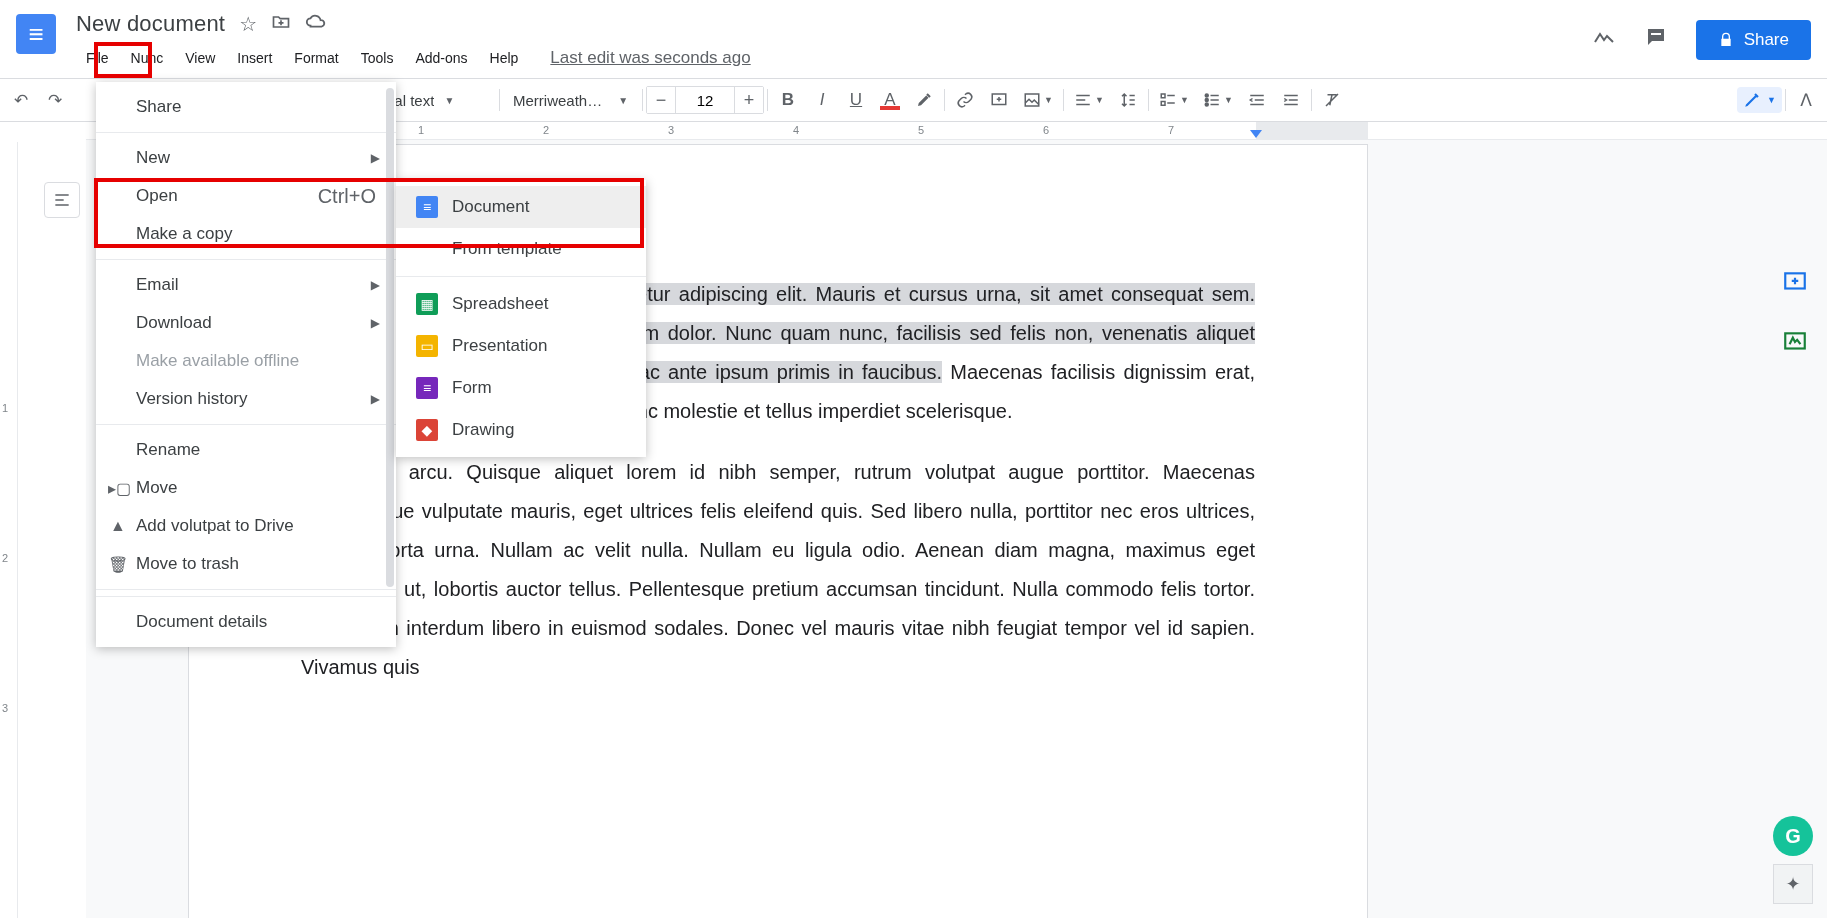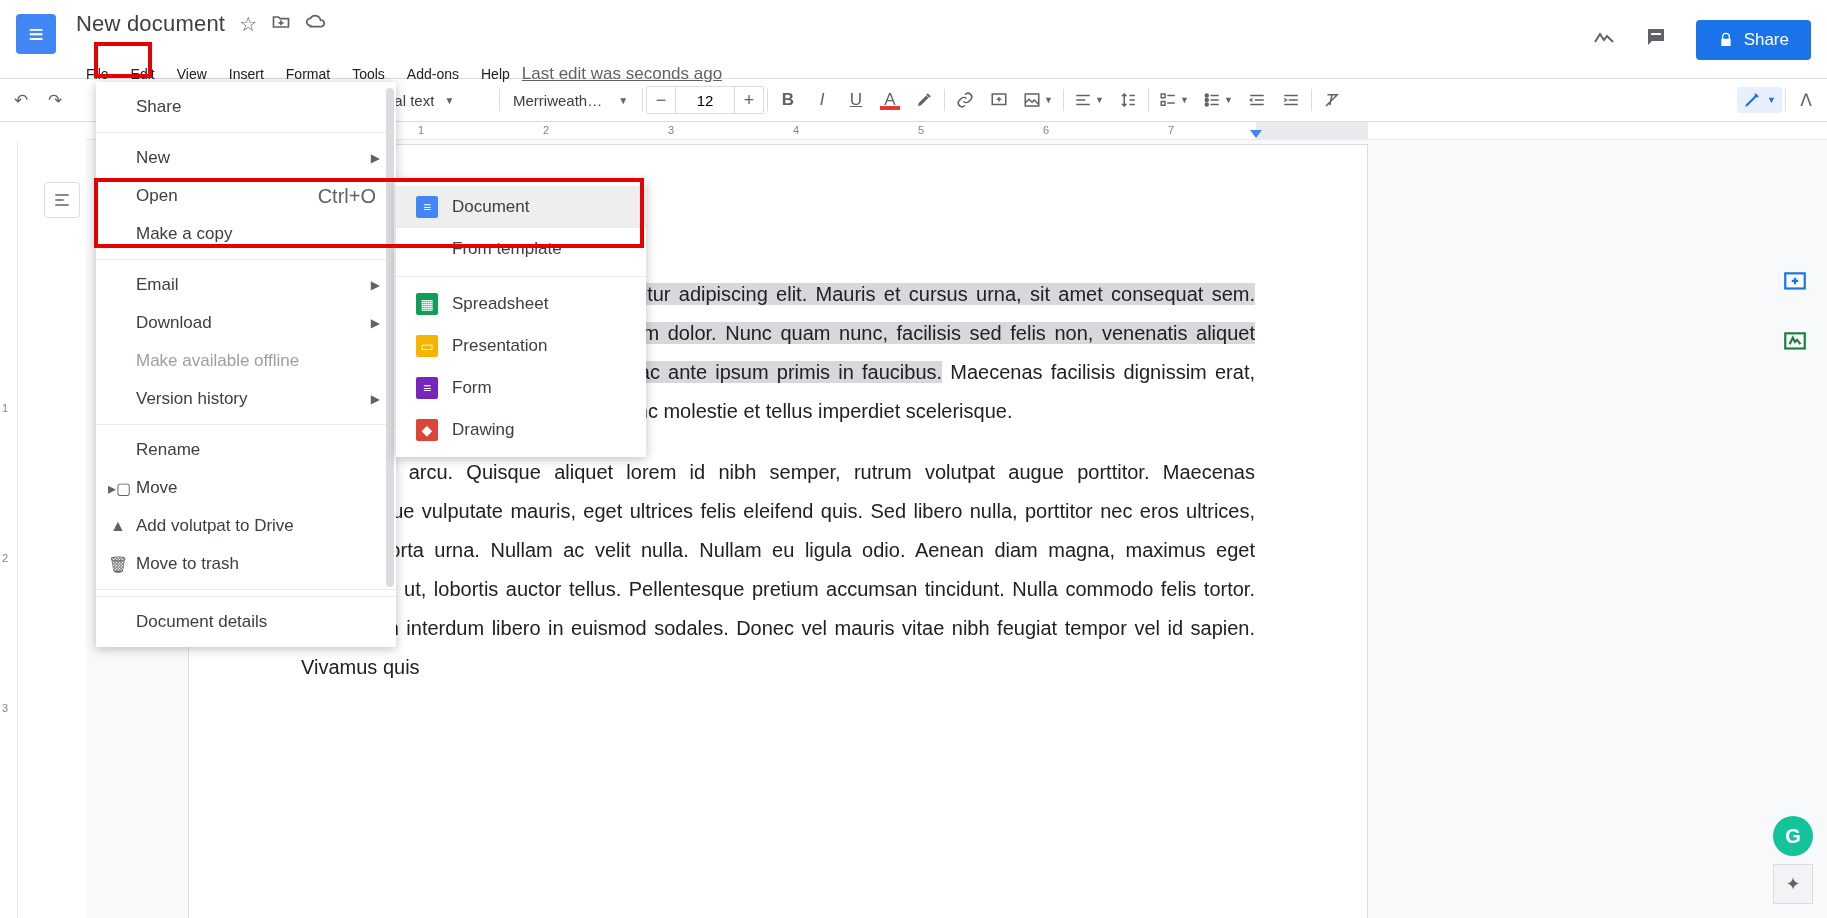--- a/index.html
+++ b/index.html
@@ -3,26 +3,26 @@
 <meta charset="utf-8">
 <style>
 * { margin: 0; padding: 0; box-sizing: border-box; font-family: Arial, "Helvetica Neue", sans-serif; }
 body { background: #fff; overflow: hidden; width: 1827px; height: 918px; position: relative; }
 
 
 .header { display: flex; align-items: flex-start; padding: 8px 16px 0 16px; height: 78px; }
 .docs-logo { width: 40px; height: 40px; background: #4285f4; border-radius: 4px; display:flex; align-items:center; justify-content:center; margin-right: 20px; margin-top: 6px; flex-shrink:0; }
 .docs-logo span { color: #fff; font-size: 26px; }
 .title-area { flex: 1; }
-.title-row { display: flex; align-items: center; gap: 14px; height: 32px; margin-bottom: 20px; }
+.title-row { display: flex; align-items: center; gap: 14px; height: 32px; margin-bottom: 4px; }
 .doc-title { font-size: 22px; color: #3c4043; letter-spacing: 0.2px; }
 .title-icon { color: #5f6368; font-size: 20px; }
 .menu-row { display: flex; align-items: center; gap: 2px; height: 28px; }
 .menu-item { padding: 4px 10px; font-size: 14px; color: #202124; cursor: pointer; border-radius:3px; }
-.last-edit { color: #5f6368; text-decoration: underline; margin-left: 0; font-size: 17px; }
+.last-edit { color: #5f6368; text-decoration: underline; margin-left: 20px; font-size: 17px; }
 .header-right { display: flex; align-items: center; gap: 28px; margin-top: 12px; }
 .header-right .icon { color: #5f6368; font-size: 22px; }
 .share-btn { background: #1a73e8; color:#fff; border:none; border-radius:4px; padding: 10px 22px; font-size: 17px; font-weight:500; display:flex; align-items:center; gap:10px; }
 
 
 .toolbar { height: 44px; border-top:1px solid #dadce0; border-bottom:1px solid #dadce0; display:flex; align-items:center; padding: 0 4px; background:#fff; }
 .tb-btn { width:34px; height:30px; display:flex; align-items:center; justify-content:center; color:#5f6368; font-size:17px; cursor:pointer; border-radius:2px; }
 .tb-sep { width:1px; height:22px; background:#dadce0; margin:0 3px; }
 .tb-dropdown { display:flex; align-items:center; padding:0 10px; height:30px; color:#3c4043; font-size:15px; gap:10px; cursor:pointer; }
 .tb-dropdown .arrow { font-size:10px; color:#5f6368; }
@@ -104,21 +104,21 @@
           </svg>
       </span>
       <span class="title-icon">
         <svg width="22" height="22" viewBox="0 0 24 24" fill="none" stroke="#5f6368" stroke-width="2">
             <path d="M6 16a4 4 0 010-8 6 6 0 0111 2 3.5 3.5 0 011 7H6z"></path>
           </svg>
       </span>
     </div>
     <div class="menu-row">
       <span class="menu-item">File</span>
-      <span class="menu-item">Edit</span>
+      <span class="menu-item">Nunc</span>
       <span class="menu-item">View</span>
       <span class="menu-item">Insert</span>
       <span class="menu-item">Format</span>
       <span class="menu-item">Tools</span>
       <span class="menu-item">Add-ons</span>
       <span class="menu-item">Help</span>
       <span class="last-edit">Last edit was seconds ago</span>
     </div>
   </div>
   <div class="header-right">

